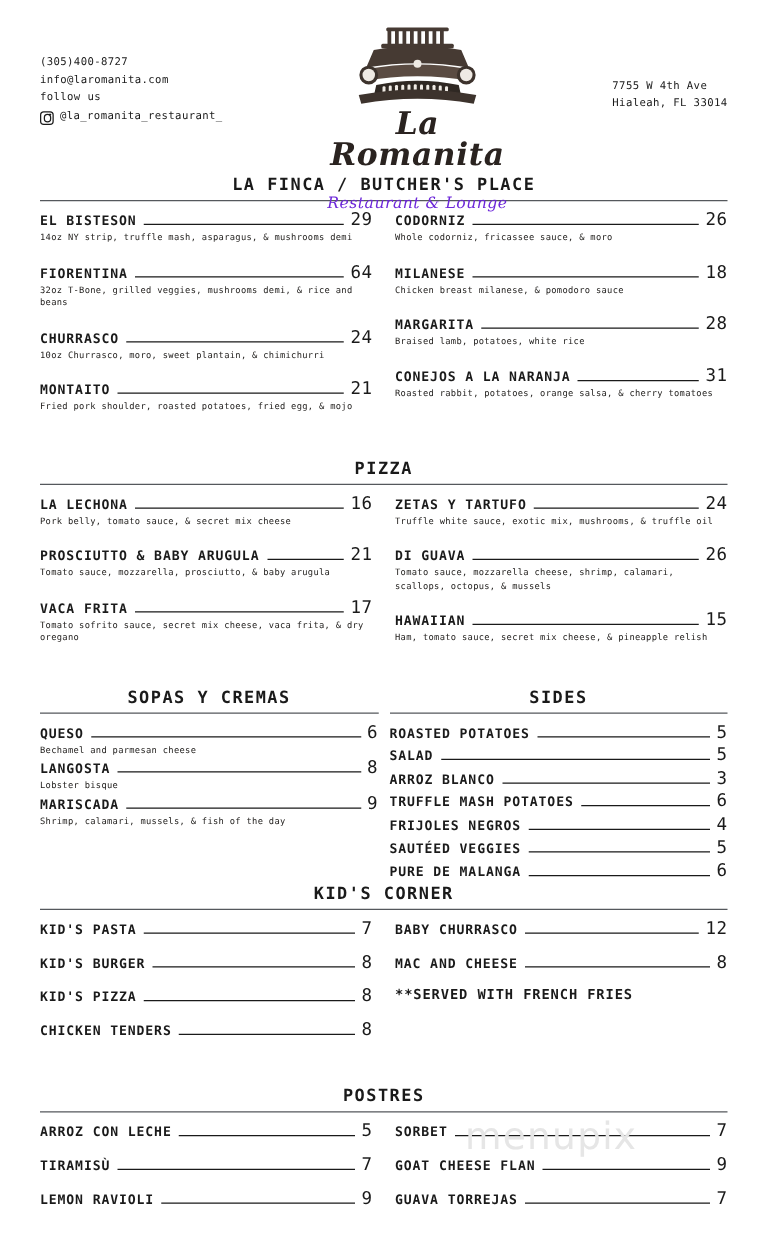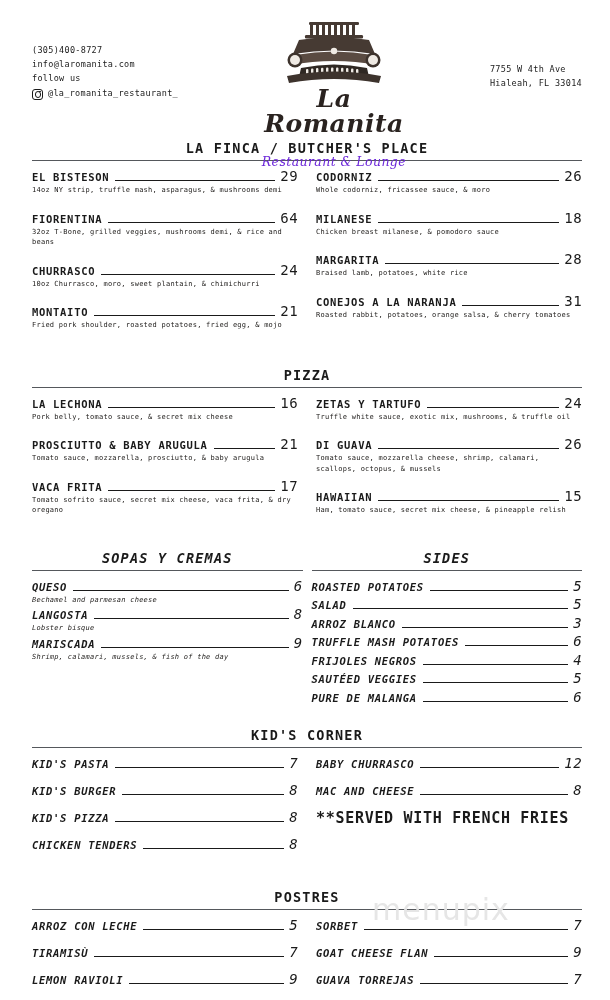--- a/index.html
+++ b/index.html
@@ -140,37 +140,36 @@
   .item-desc {
     font-size: 7px;
     letter-spacing: 0.25px;
     line-height: 1.5;
     margin-top: 1px;
     color: #23211f;
   }
 
   
   .gap-lg .item { margin-bottom: 14px; }
-  .gap-md .item { margin-bottom: 11px; font-style: italic; }
+  .gap-md .item { margin-bottom: 11px; }
   .gap-tight .item { margin-bottom: 1px; }
   .gap-sides .item { margin-bottom: 2.5px; text-align: right; }
 
   .note {
-    font-size: 15px;
+    font-size: 11px;
     font-weight: 700;
     letter-spacing: 0.7px;
     margin-top: 2px;
   }
 
   
   .split {
     display: flex;
     gap: 9px;
     padding: 0 28px 0 32px;
-    font-style: italic;
   }
   .split .half { flex: 1 1 0; min-width: 0; }
 
   
   .watermark {
     position: absolute;
     left: 372px; top: 892px;
     font-family: "DejaVu Sans", "Liberation Sans", sans-serif;
     font-size: 30px;
     letter-spacing: 1px;
@@ -467,21 +466,21 @@
         <div class="item-line">
           <span class="item-name">PURE DE MALANGA</span>
           <span class="dots"></span>
           <span class="item-price">6</span>
         </div>
       </div>
     </div>
   </div>
 </div>
 
-<div class="section" style="margin-top:20px;">
+<div class="section" style="margin-top:0;">
   <div class="sec-title">KID'S CORNER</div>
   <div class="rule"></div>
   <div class="cols">
     <div class="col gap-md">
       <div class="item">
         <div class="item-line">
           <span class="item-name">KID'S PASTA</span>
           <span class="dots"></span>
           <span class="item-price">7</span>
         </div>

